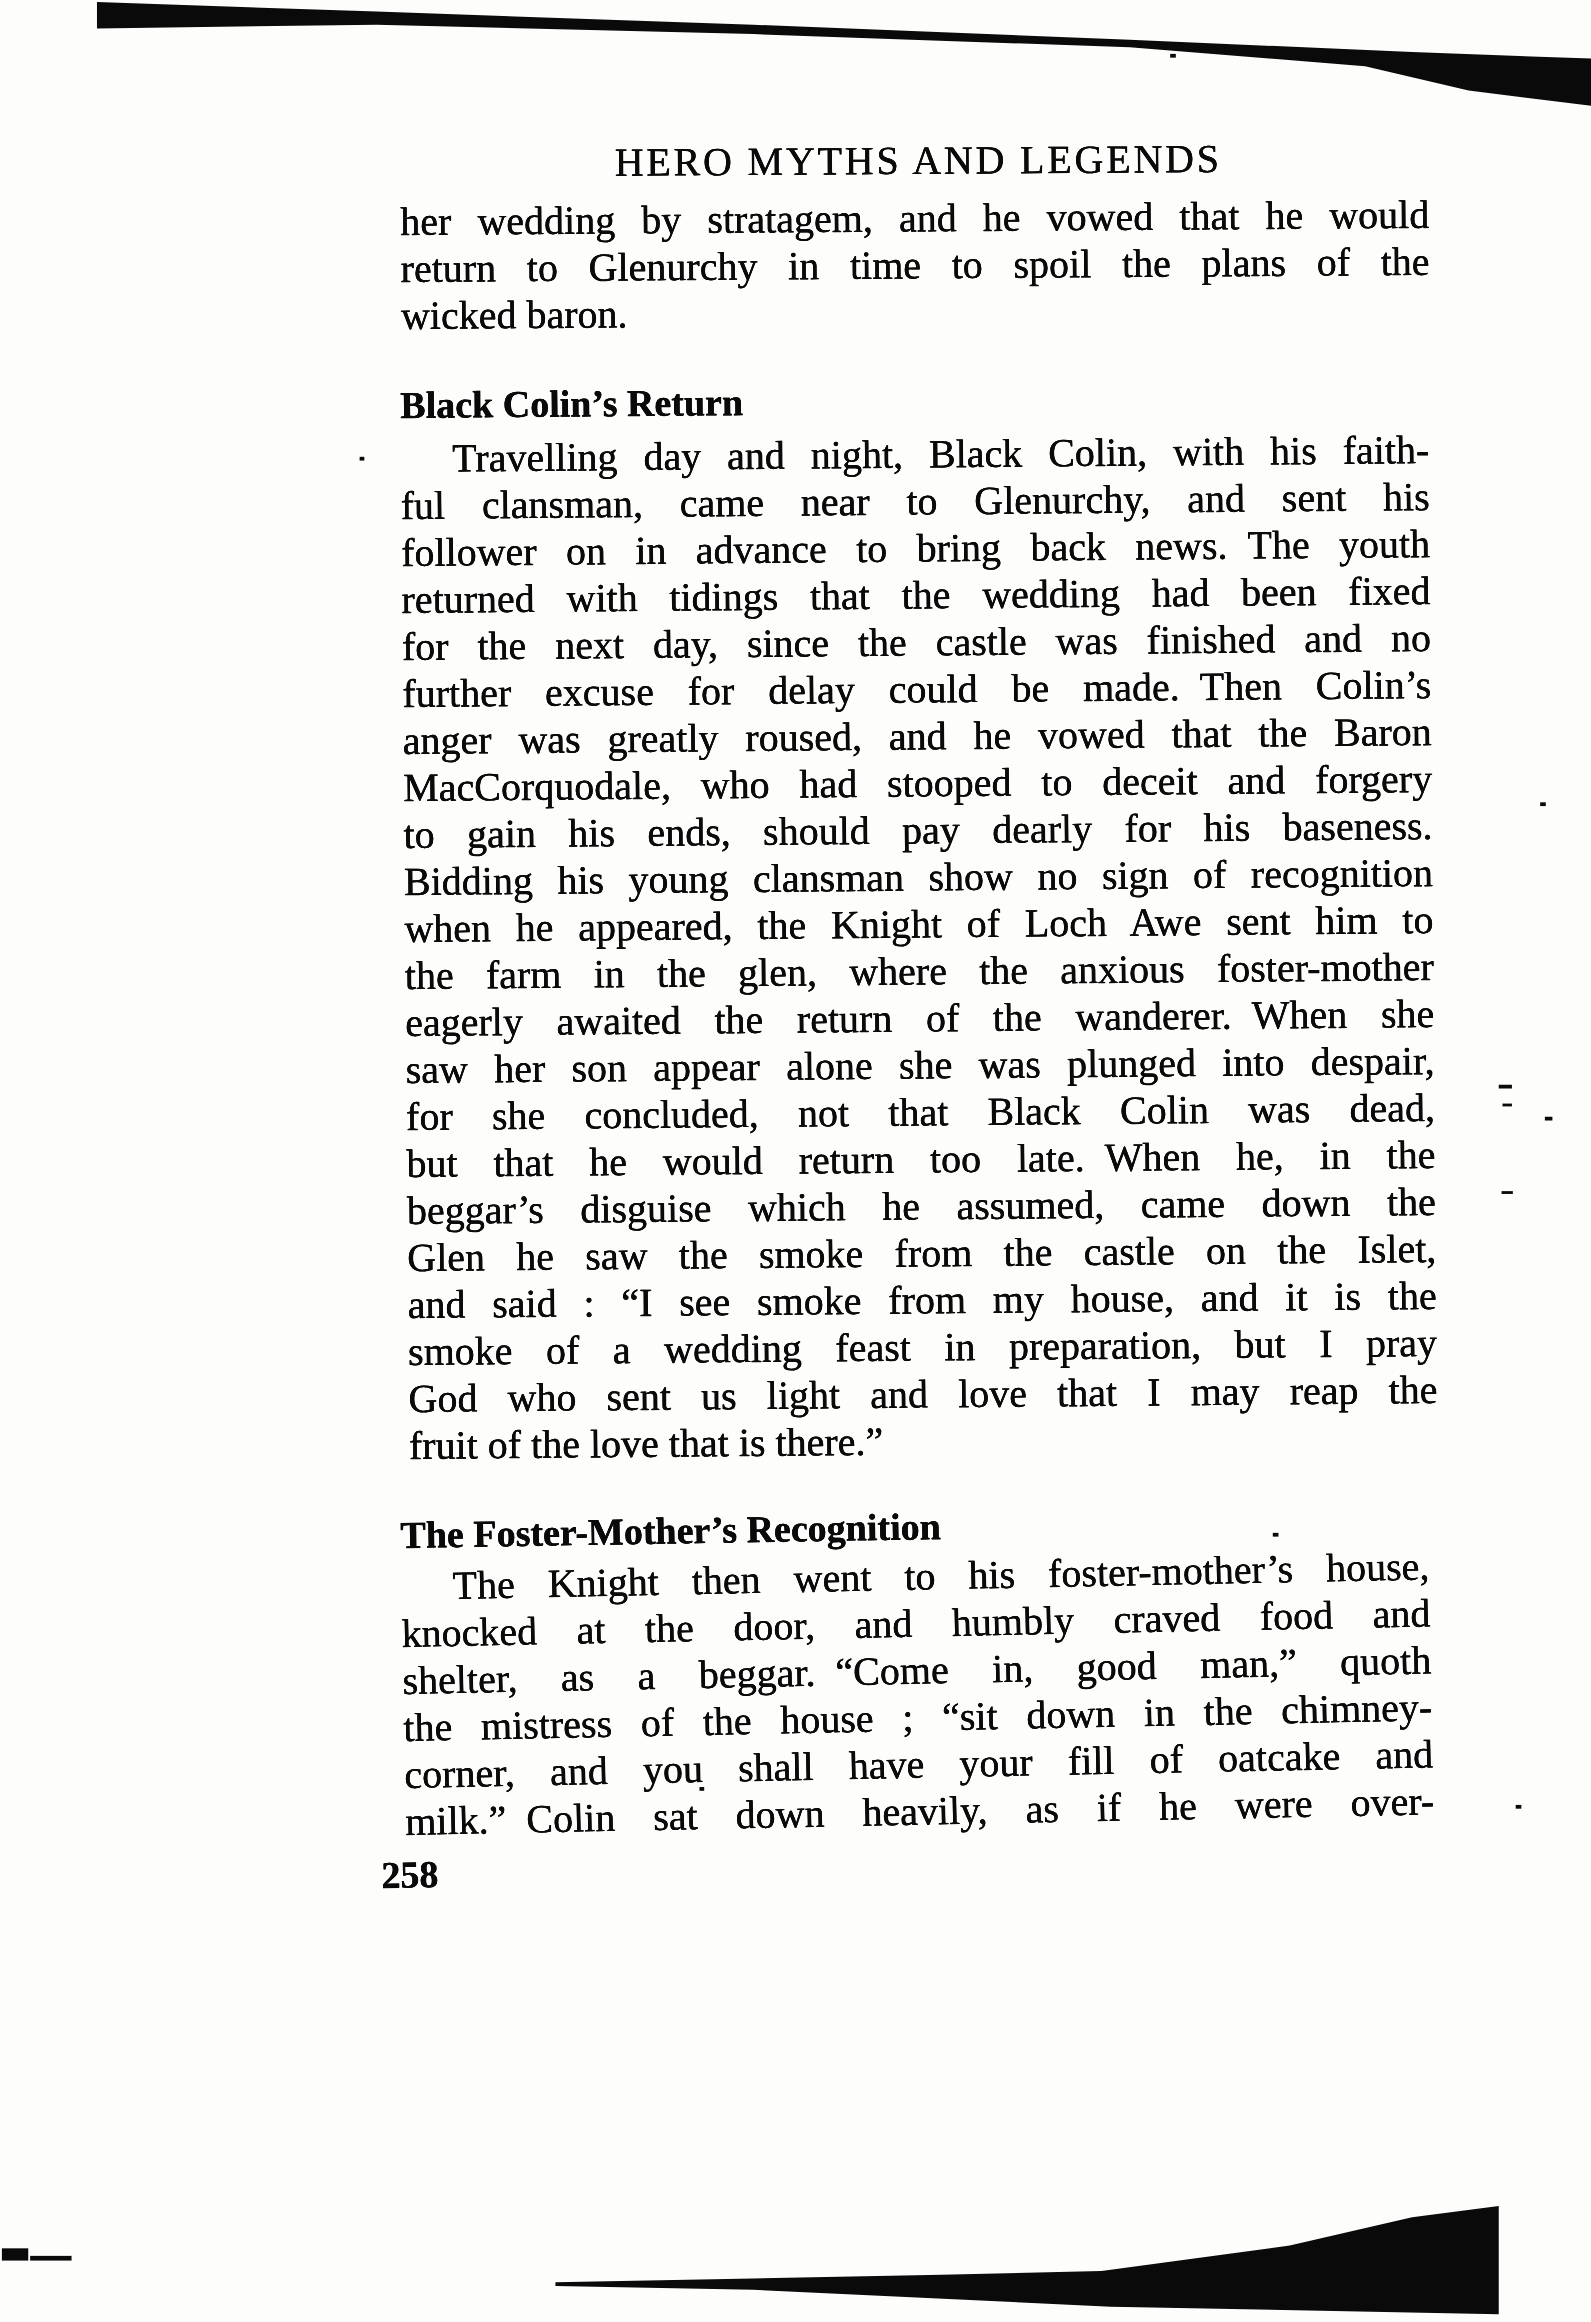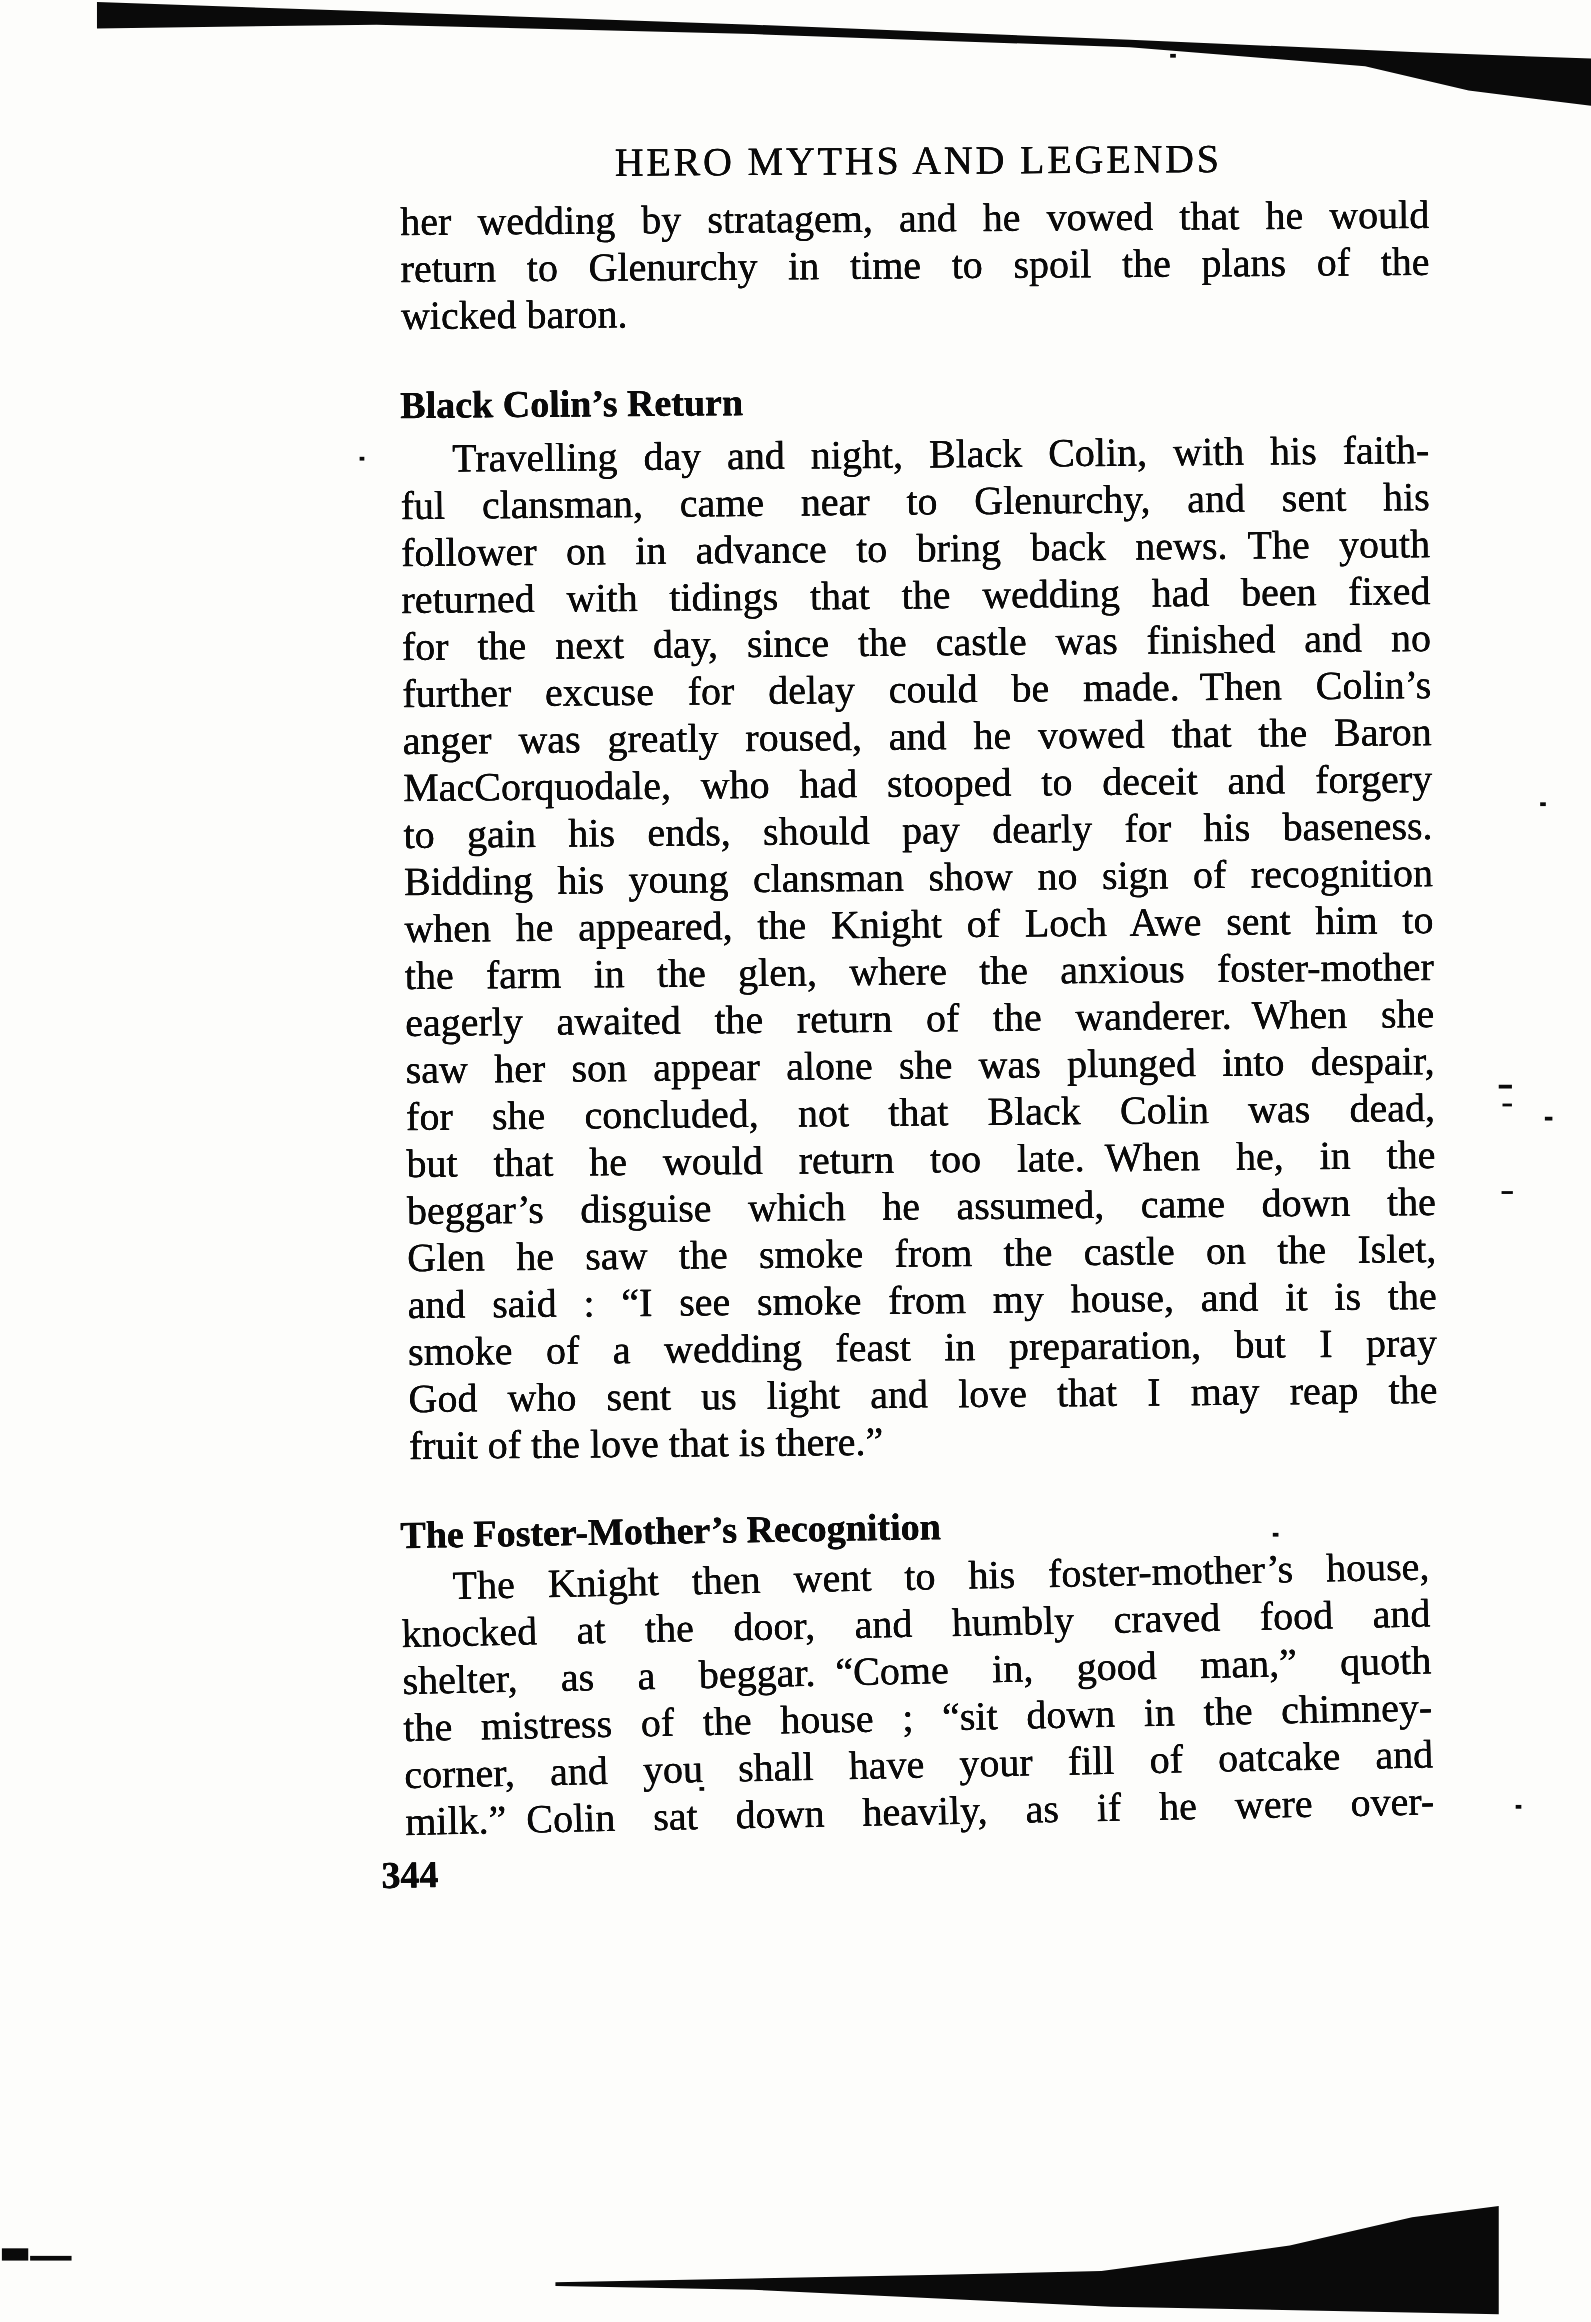--- a/index.html
+++ b/index.html
@@ -106,21 +106,21 @@
 
   <div class="para para-3 indent print">
       <div class="line">The Knight then went to his foster-mother’s house,</div>
       <div class="line">knocked at the door, and humbly craved food and</div>
       <div class="line">shelter, as a beggar. “Come in, good man,” quoth</div>
       <div class="line">the mistress of the house ; “sit down in the chimney-</div>
       <div class="line">corner, and you shall have your fill of oatcake and</div>
       <div class="line">milk.” Colin sat down heavily, as if he were over-</div>
     </div>
 
-  <div class="page-number print">344</div>
+  <div class="page-number print">258</div>
 
   <svg class="artifacts" viewBox="0 0 1690 2466" xmlns="http://www.w3.org/2000/svg">
 
     <polygon fill="#0a0a0a" points="103,2 400,12 800,26 1200,42 1500,55 1690,62 1690,112 1560,96 1450,70 1200,50 800,36 400,26 103,30"></polygon>
 
     <polygon fill="#0a0a0a" points="590,2424 800,2420 1000,2416 1170,2412 1370,2385 1500,2355 1592,2343 1592,2458 1180,2450 800,2432 590,2428"></polygon>
 
     <rect fill="#0a0a0a" x="2" y="2388" width="28" height="13"></rect>
     <rect fill="#0a0a0a" x="32" y="2396" width="44" height="5"></rect>
 

